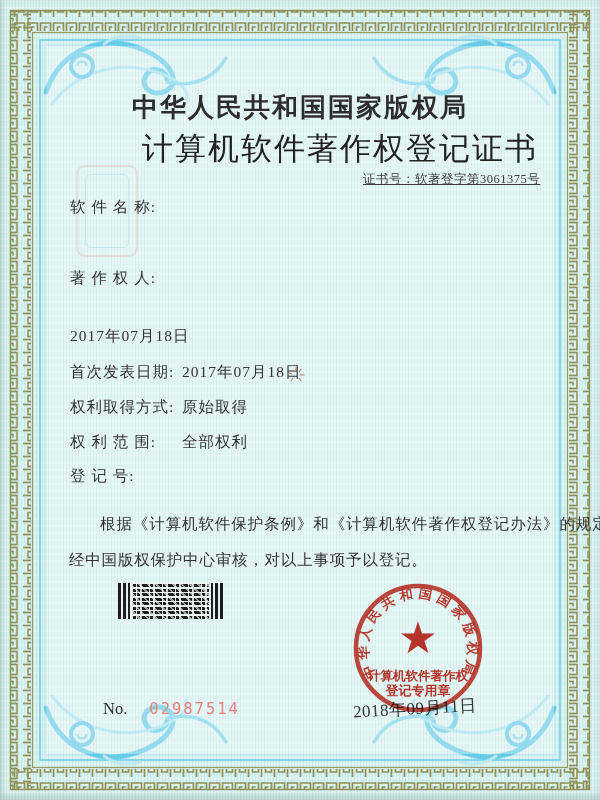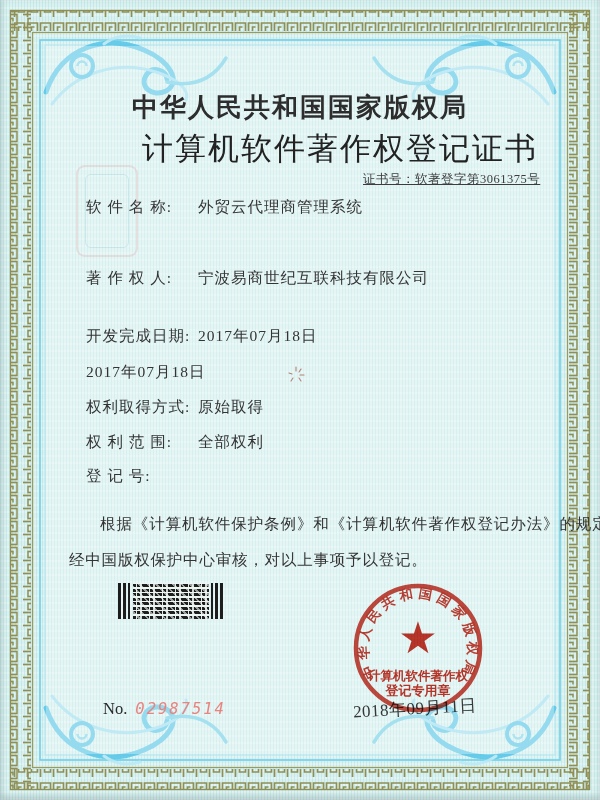--- a/index.html
+++ b/index.html
@@ -28,21 +28,21 @@
   }
   .title{
     position:absolute; top:128px; left:0; width:100%; text-align:center;
     font-size:31px; font-weight:400; letter-spacing:2px; color:#222;margin-left:40px;
   }
   .certno{
     position:absolute; top:171px; left:363px; font-size:12.5px; color:#3c3c3c; letter-spacing:.5px;text-decoration:underline;
   }
 
   
-  .row{ position:absolute; left:70px; width:470px; font-size:15.5px; color:#343434; display:flex;margin-left:16px; }
+  .row{ position:absolute; left:70px; width:470px; font-size:15.5px; color:#343434; display:flex; }
   .lab{ width:112px; flex:0 0 112px; letter-spacing:1px; }
   .val{ letter-spacing:1px; }
 
   
   .statement{
     position:absolute; left:69px; top:506px; width:556px;
     font-size:15.5px; line-height:36px; color:#333; letter-spacing:.8px;
     text-indent:2em; text-align:justify;
   }
 
@@ -64,22 +64,22 @@
   
   .seal{ position:absolute; left:343px; top:573px; mix-blend-mode:multiply; }
   .seal-date{
     position:absolute; left:353px; top:697px; width:130px;
     font-size:17px; color:#3a3a3a; letter-spacing:.5px;
     transform:rotate(-3deg); mix-blend-mode:multiply;
   }
 
   
   .serial{ position:absolute; left:103px; top:699px; font-size:16.5px; }
-  .serial .prefix{ color:#2a2a2a; margin-right:8px; }
-  .serial .num{ color:#e8837f; letter-spacing:2px; font-family:"DejaVu Sans Mono",monospace; font-size:15.5px;font-style:italic; }
+  .serial .prefix{ color:#2a2a2a; margin-right:22px; }
+  .serial .num{ color:#e8837f; letter-spacing:2px; font-family:"DejaVu Sans Mono",monospace; font-size:15.5px; }
 
   
   .watermark{
     position:absolute; left:76px; top:165px; width:62px; height:92px;
     border:2px solid rgba(226,160,160,.28); border-radius:9px;
   }
   .watermark::after{
     content:""; position:absolute; inset:7px;
     border:1.5px solid rgba(150,205,215,.35); border-radius:6px;
   }
@@ -129,31 +129,29 @@
   <div class="watermark"></div>
 
   <div class="authority">中华人民共和国国家版权局</div>
   <div class="title">计算机软件著作权登记证书</div>
   <div class="certno">
     <span>证书号：</span><span>软著登字第3061375号</span>
   </div>
 
   <div class="row" style="top:197px">
     <span class="lab">软 件 名 称:</span>
-    <span class="val">外贸云代理商管理系统</span>
   </div>
   <div class="row" style="top:268px">
     <span class="lab">著 作 权 人:</span>
-    <span class="val">宁波易商世纪互联科技有限公司</span>
   </div>
   <div class="row" style="top:326px">
-    <span class="lab">开发完成日期:</span>
     <span class="val">2017年07月18日</span>
   </div>
   <div class="row" style="top:362px">
+    <span class="lab">首次发表日期:</span>
     <span class="val">2017年07月18日</span>
   </div>
   <div class="row" style="top:397px">
     <span class="lab">权利取得方式:</span>
     <span class="val">原始取得</span>
   </div>
   <div class="row" style="top:432px">
     <span class="lab">权 利 范 围:</span>
     <span class="val">全部权利</span>
   </div>

